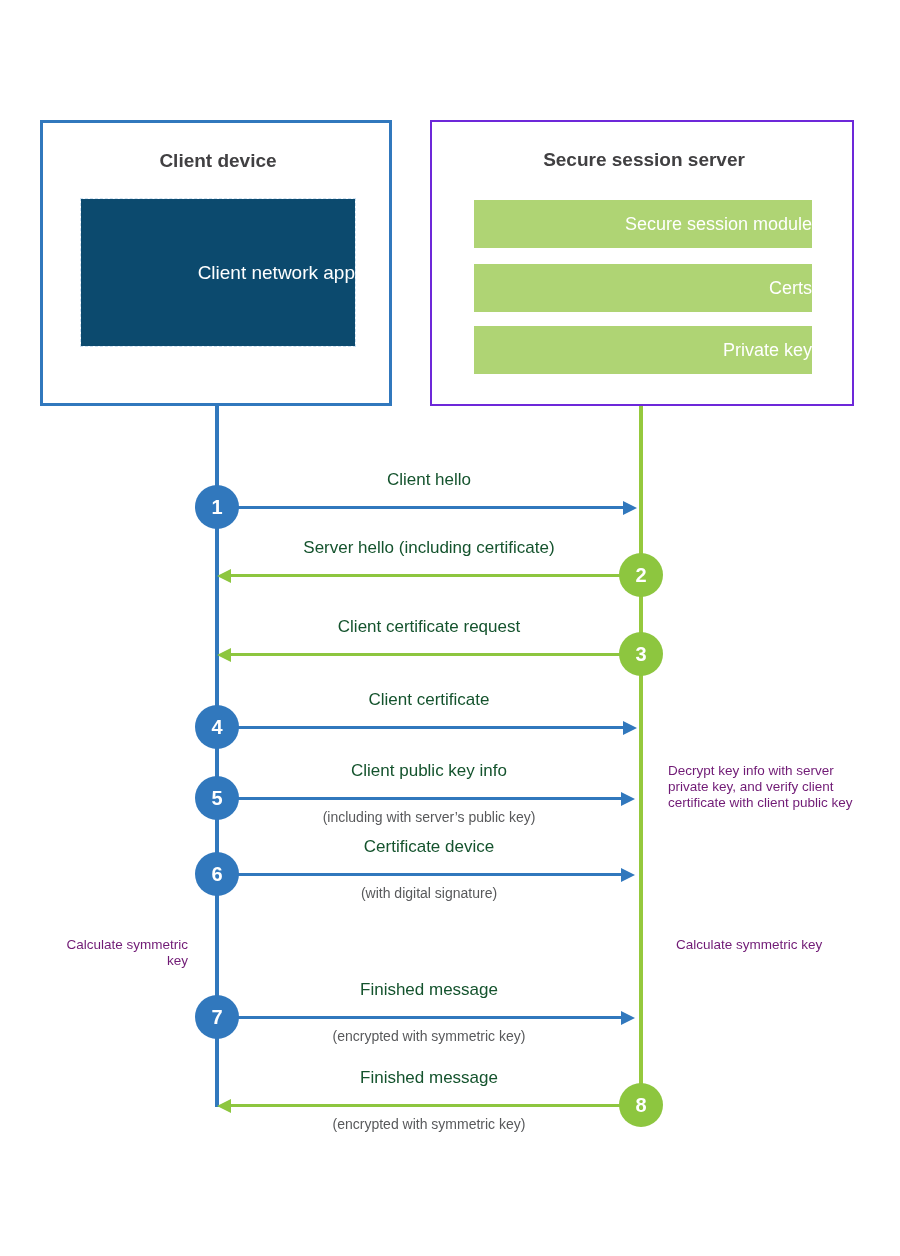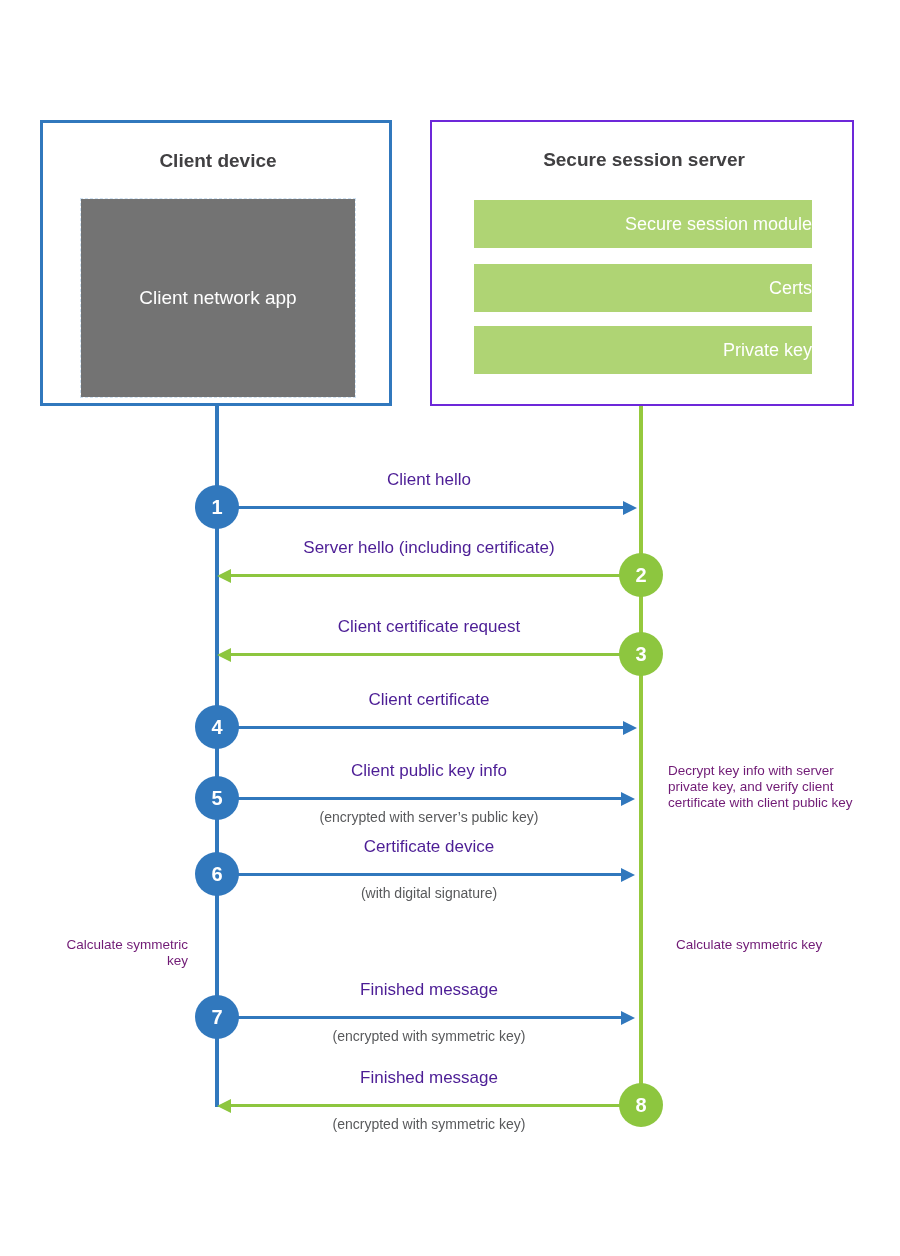--- a/index.html
+++ b/index.html
@@ -23,24 +23,24 @@
   .entity-box{position:absolute;background:#ffffff;box-sizing:border-box;}
   .client-box{left:40px;top:120px;width:352px;height:286px;border:3px solid #3178bd;}
   .server-box{left:430px;top:120px;width:424px;height:286px;border:2px solid #6d28d9;}
 
   .entity-title{
     position:absolute;left:4px;right:0;top:27px;text-align:center;
     font-size:19px;font-weight:700;color:#414042;
   }
 
   .client-app{
-    position:absolute;left:38px;top:76px;width:274px;height:198px;
-    background:#737373;
+    position:absolute;left:38px;top:76px;width:274px;height:147px;
+    background:#0c4a6e;
     outline:1px dashed #cfe2f3;
-    display:flex;align-items:center;justify-content:center;
+    display:flex;align-items:center;justify-content:flex-end;
     color:#ffffff;font-size:19px;font-weight:400;line-height:26px;text-align:center;
   }
 
   .module{
     position:absolute;left:42px;width:338px;height:48px;
     background:#afd474;
     display:flex;align-items:center;justify-content:flex-end;
     color:#ffffff;font-size:18px;font-weight:400;
   }
   .module-0{top:78px;}
@@ -69,21 +69,21 @@
     position:absolute;width:44px;height:44px;border-radius:50%;
     display:flex;align-items:center;justify-content:center;
     color:#ffffff;font-size:20px;font-weight:700;
     top:-22px;
   }
   .step-badge.blue{background:#3178bd;left:195px;}
   .step-badge.green{background:#8dc63f;left:619px;}
 
   .msg-label{
     position:absolute;left:229px;width:400px;text-align:center;
-    font-size:17px;color:#4c1d95;white-space:nowrap;
+    font-size:17px;color:#14532d;white-space:nowrap;
     top:-37px;
   }
   .msg-sub{
     position:absolute;left:229px;width:400px;text-align:center;
     font-size:14px;color:#58595b;white-space:nowrap;
     top:11px;
   }
 
   
   .side-note{
@@ -148,21 +148,21 @@
     <div class="arrow-line blue" style="left:217px;width:406px;top:-1px"></div>
     <div class="arrow-head right blue" style="left:623px"></div>
     <div class="step-badge blue">4</div>
   </div>
 
   <div class="msg" style="top:798px">
     <div class="msg-label">Client public key info</div>
     <div class="arrow-line blue" style="left:217px;width:404px;top:-1px"></div>
     <div class="arrow-head right blue" style="left:621px"></div>
     <div class="step-badge blue">5</div>
-    <div class="msg-sub">(encrypted with server’s public key)</div>
+    <div class="msg-sub">(including with server’s public key)</div>
   </div>
 
   <div class="msg" style="top:874px">
     <div class="msg-label">Certificate device</div>
     <div class="arrow-line blue" style="left:217px;width:404px;top:-1px"></div>
     <div class="arrow-head right blue" style="left:621px"></div>
     <div class="step-badge blue">6</div>
     <div class="msg-sub">(with digital signature)</div>
   </div>
 

